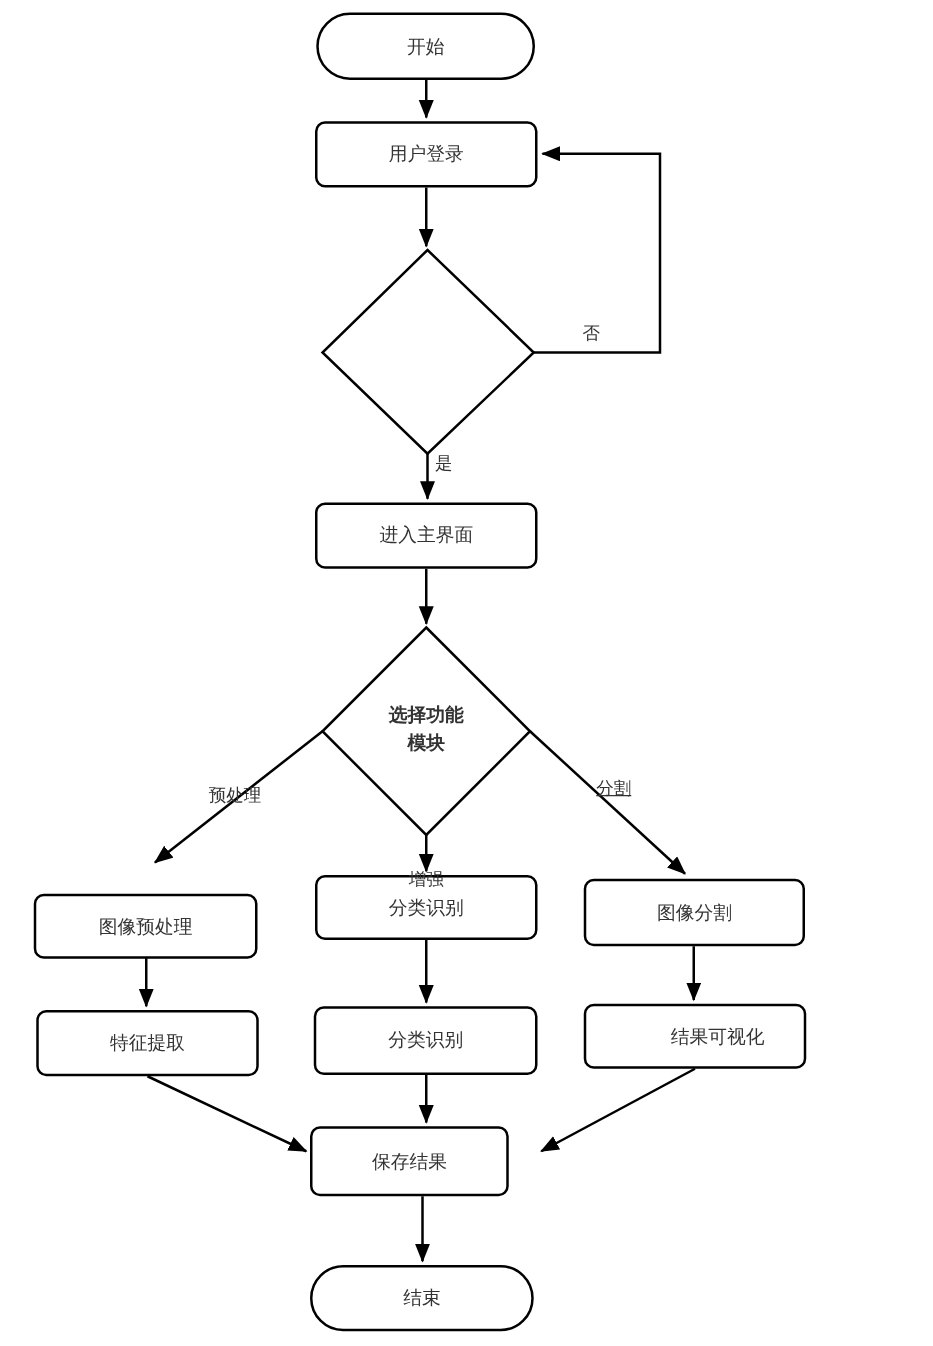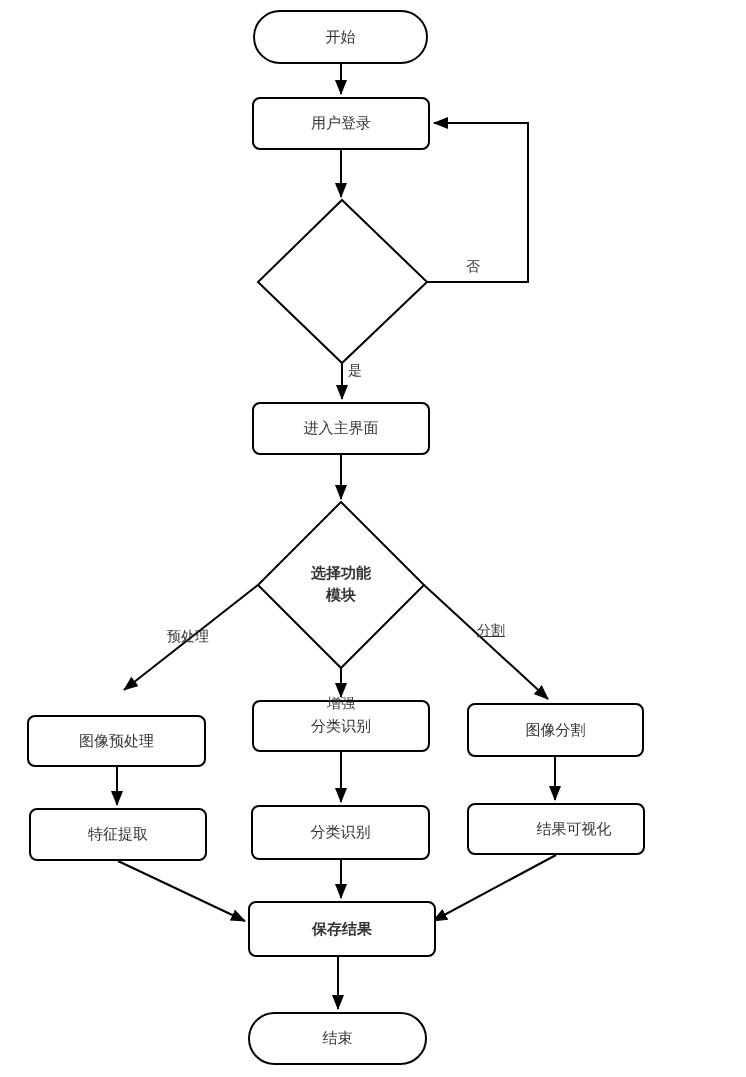--- a/index.html
+++ b/index.html
@@ -121,21 +121,21 @@
   </div>
 
   <div class="node rect" style="left:29px; top:808px; width:178px; height:53px;">
     <span>特征提取</span>
   </div>
 
   <div class="node rect" style="left:467px; top:803px; width:178px; height:52px;padding-left:36px;">
     <span>结果可视化</span>
   </div>
 
-  <div class="node rect" style="left:248px; top:901px; width:188px; height:56px;font-weight:bold;">
+  <div class="node rect" style="left:248px; top:901px; width:159px; height:56px;">
     <span>保存结果</span>
   </div>
 
   <div class="node stadium" style="left:248px; top:1012px; width:179px; height:53px;">
     <span>结束</span>
   </div>
 
 
   <div class="diamond-label" style="left:261px; top:562px; width:160px;">
     <div>选择功能</div>

